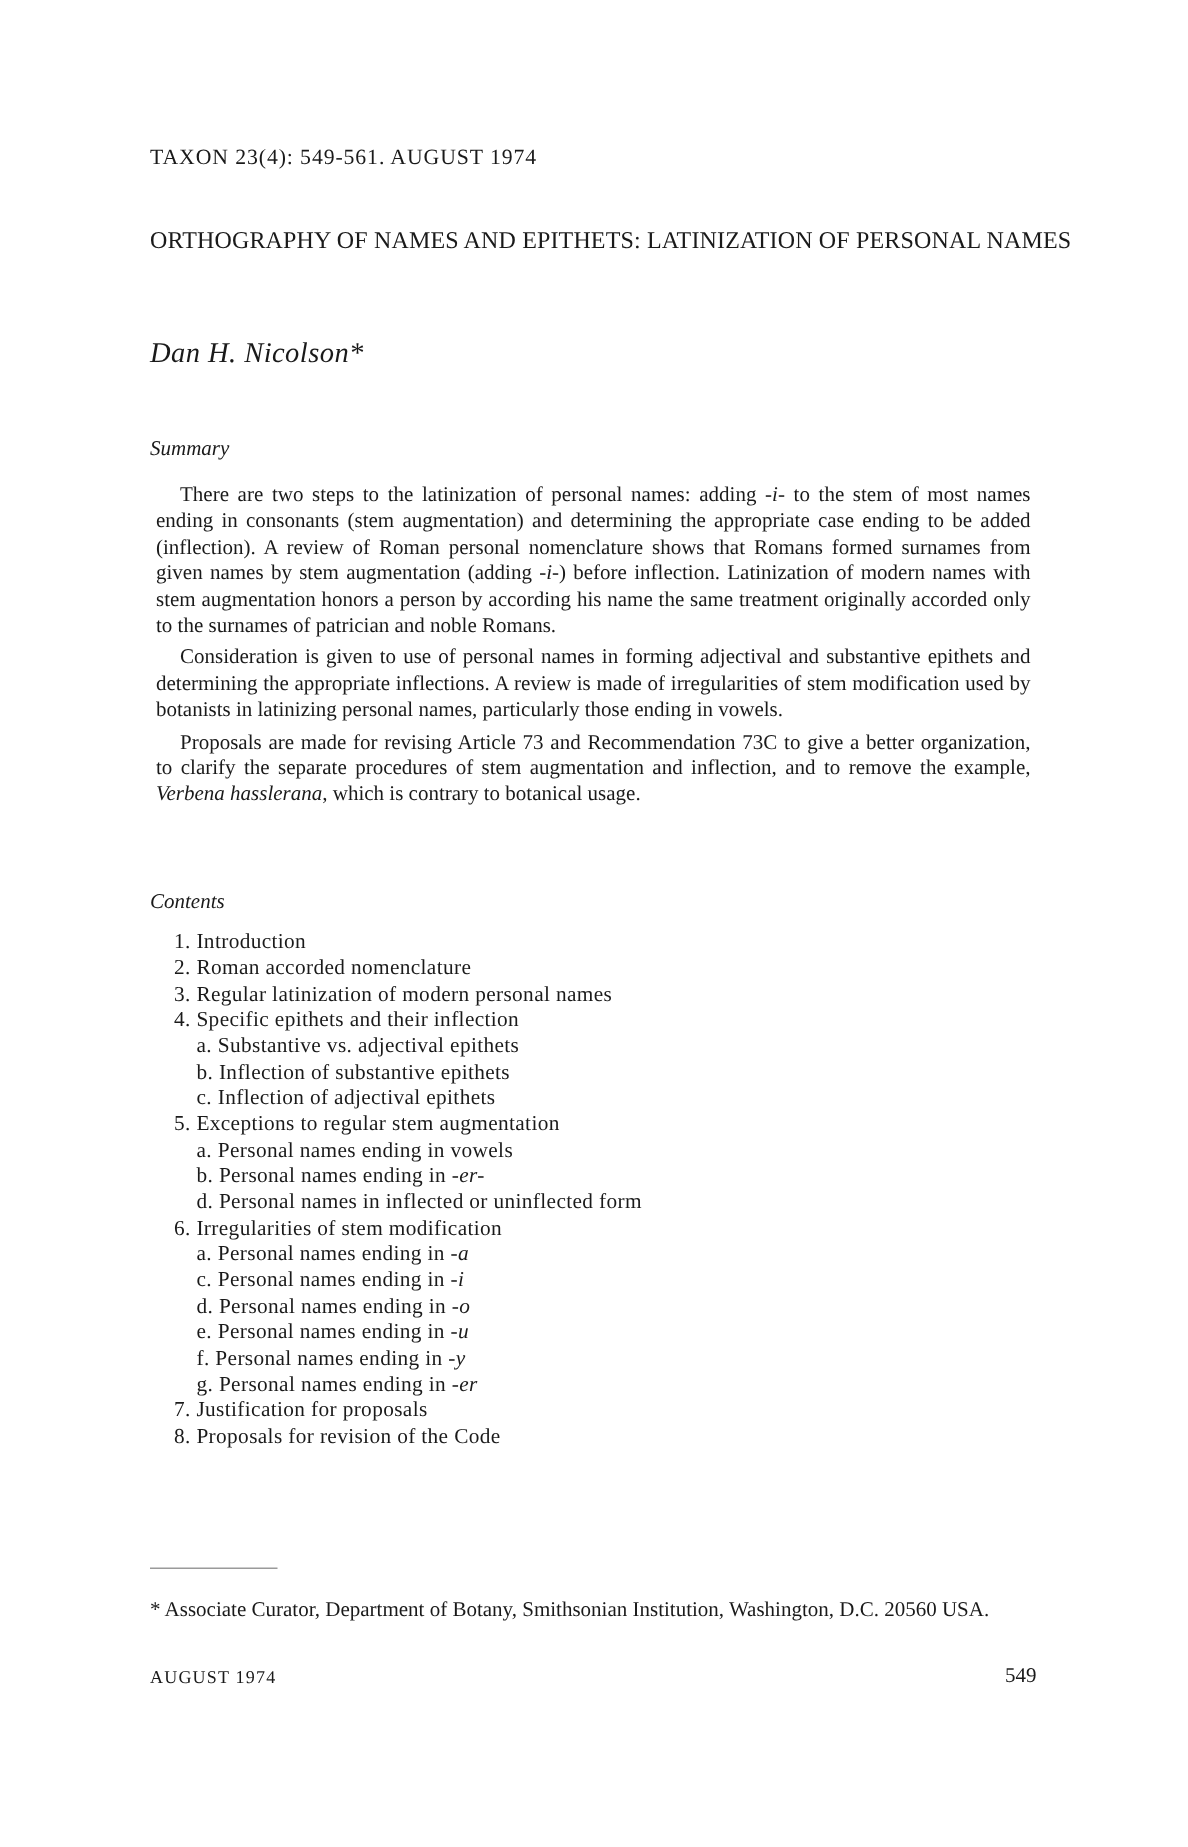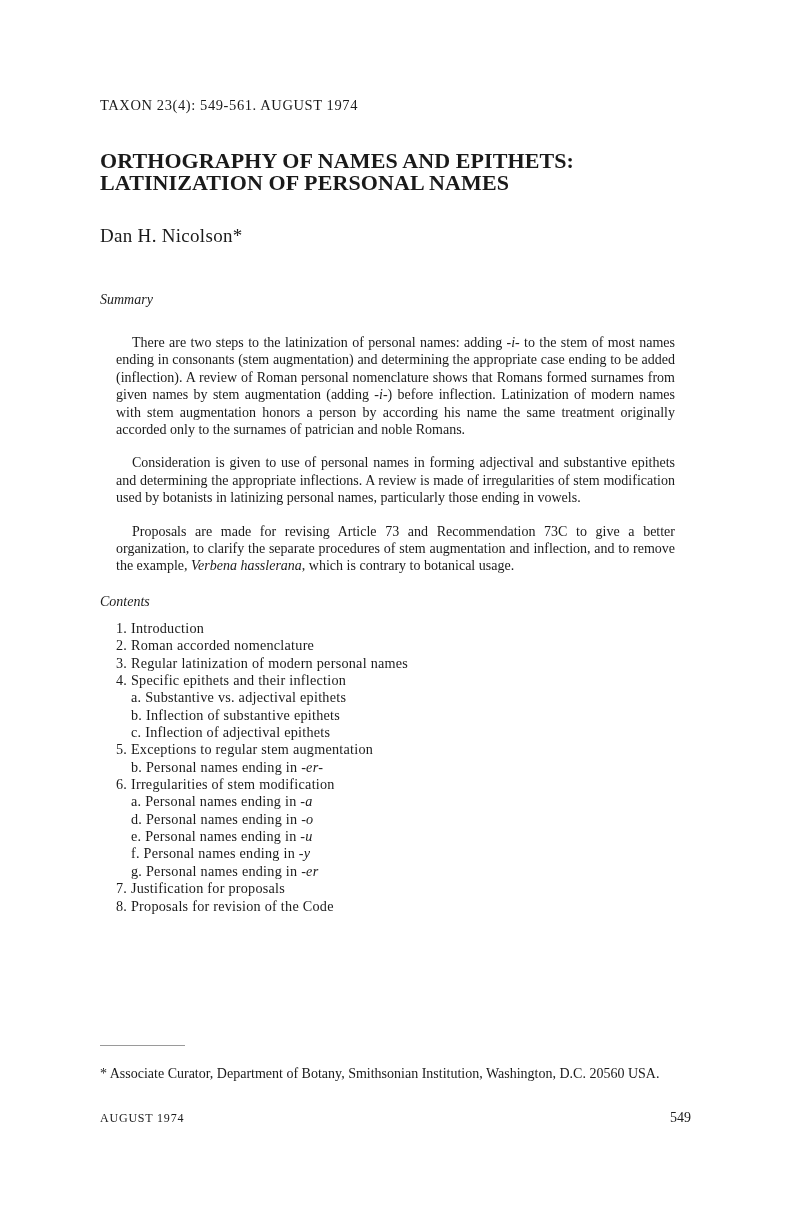--- a/index.html
+++ b/index.html
@@ -1,24 +1,24 @@
 <!DOCTYPE html>
 <html><head>
   <meta charset="utf-8">
   <style>
     html, body { margin: 0; padding: 0; background: #ffffff; }
     body { width: 792px; height: 1231px; position: relative; overflow: hidden; color: #1a1a1a; font-family: "Liberation Serif", "DejaVu Serif", serif; }
     .abs { position: absolute; }
     .journal { left: 100px; top: 97px; font-size: 14.5px; letter-spacing: 0.6px; }
-    .title { left: 100px; top: 150px; width: 620px; font-size: 22px; font-weight: bold; line-height: 22px; letter-spacing: 0.1px; }
-    .author { left: 100px; top: 225px; font-size: 19px; letter-spacing: 0.3px; }
+    .title { left: 100px; top: 150px; width: 620px; font-size: 16px; font-weight: normal; line-height: 22px; letter-spacing: 0.1px; }
+    .author { left: 100px; top: 225px; font-size: 19px; font-style: italic; letter-spacing: 0.3px; }
     .section-head { font-style: italic; font-size: 14px; }
     .summary-head { left: 100px; top: 292px; text-align: right; }
     .summary { left: 100px; top: 318px; width: 591px; font-size: 14px; line-height: 17.4px; text-align: justify; }
-    .summary p { margin: 16px; text-indent: 16px; }
+    .summary p { margin: 4px; text-indent: 16px; }
     .contents-head { left: 100px; top: 594px; font-style: italic; }
     .contents { left: 116px; top: 620px; font-size: 14.2px; line-height: 17.35px; letter-spacing: 0.25px; }
     .toc-row { white-space: nowrap; font-family: Liberation Serif, serif; }
     .toc-sub { padding-left: 15px; }
     .toc-num { display: inline-block; }
     .rule { left: 100px; top: 1045px; width: 85px; height: 0; border-top: 1px solid #9a9a9a; }
     .footnote { left: 100px; top: 1065px; width: 592px; font-size: 14px; line-height: 18px; text-align: justify; text-align-last: left; }
     .running-left { left: 100px; top: 1111px; font-size: 12px; letter-spacing: 0.8px; }
     .running-right { left: 670px; top: 1110px; font-size: 14px; }
     i, em { font-style: italic; }
@@ -44,23 +44,26 @@
 
 <div class="abs contents" id="toc">
     <div class="toc-row"><span class="toc-num">1.</span> <span>Introduction</span></div>
     <div class="toc-row"><span class="toc-num">2.</span> <span>Roman accorded nomenclature</span></div>
     <div class="toc-row"><span class="toc-num">3.</span> <span>Regular latinization of modern personal names</span></div>
     <div class="toc-row"><span class="toc-num">4.</span> <span>Specific epithets and their inflection</span></div>
     <div class="toc-row toc-sub"><span class="toc-num">a.</span> <span>Substantive vs. adjectival epithets</span></div>
     <div class="toc-row toc-sub"><span class="toc-num">b.</span> <span>Inflection of substantive epithets</span></div>
     <div class="toc-row toc-sub"><span class="toc-num">c.</span> <span>Inflection of adjectival epithets</span></div>
     <div class="toc-row"><span class="toc-num">5.</span> <span>Exceptions to regular stem augmentation</span></div>
+    <div class="toc-row toc-sub"><span class="toc-num">a.</span> <span>Personal names ending in vowels</span></div>
     <div class="toc-row toc-sub"><span class="toc-num">b.</span> <span>Personal names ending in </span><i>-er-</i></div>
+    <div class="toc-row toc-sub"><span class="toc-num">d.</span> <span>Personal names in inflected or uninflected form</span></div>
     <div class="toc-row"><span class="toc-num">6.</span> <span>Irregularities of stem modification</span></div>
     <div class="toc-row toc-sub"><span class="toc-num">a.</span> <span>Personal names ending in </span><i>-a</i></div>
+    <div class="toc-row toc-sub"><span class="toc-num">c.</span> <span>Personal names ending in </span><i>-i</i></div>
     <div class="toc-row toc-sub"><span class="toc-num">d.</span> <span>Personal names ending in </span><i>-o</i></div>
     <div class="toc-row toc-sub"><span class="toc-num">e.</span> <span>Personal names ending in </span><i>-u</i></div>
     <div class="toc-row toc-sub"><span class="toc-num">f.</span> <span>Personal names ending in </span><i>-y</i></div>
     <div class="toc-row toc-sub"><span class="toc-num">g.</span> <span>Personal names ending in </span><i>-er</i></div>
     <div class="toc-row"><span class="toc-num">7.</span> <span>Justification for proposals</span></div>
     <div class="toc-row"><span class="toc-num">8.</span> <span>Proposals for revision of the Code</span></div>
   </div>
 
 <div class="abs rule"></div>
 

